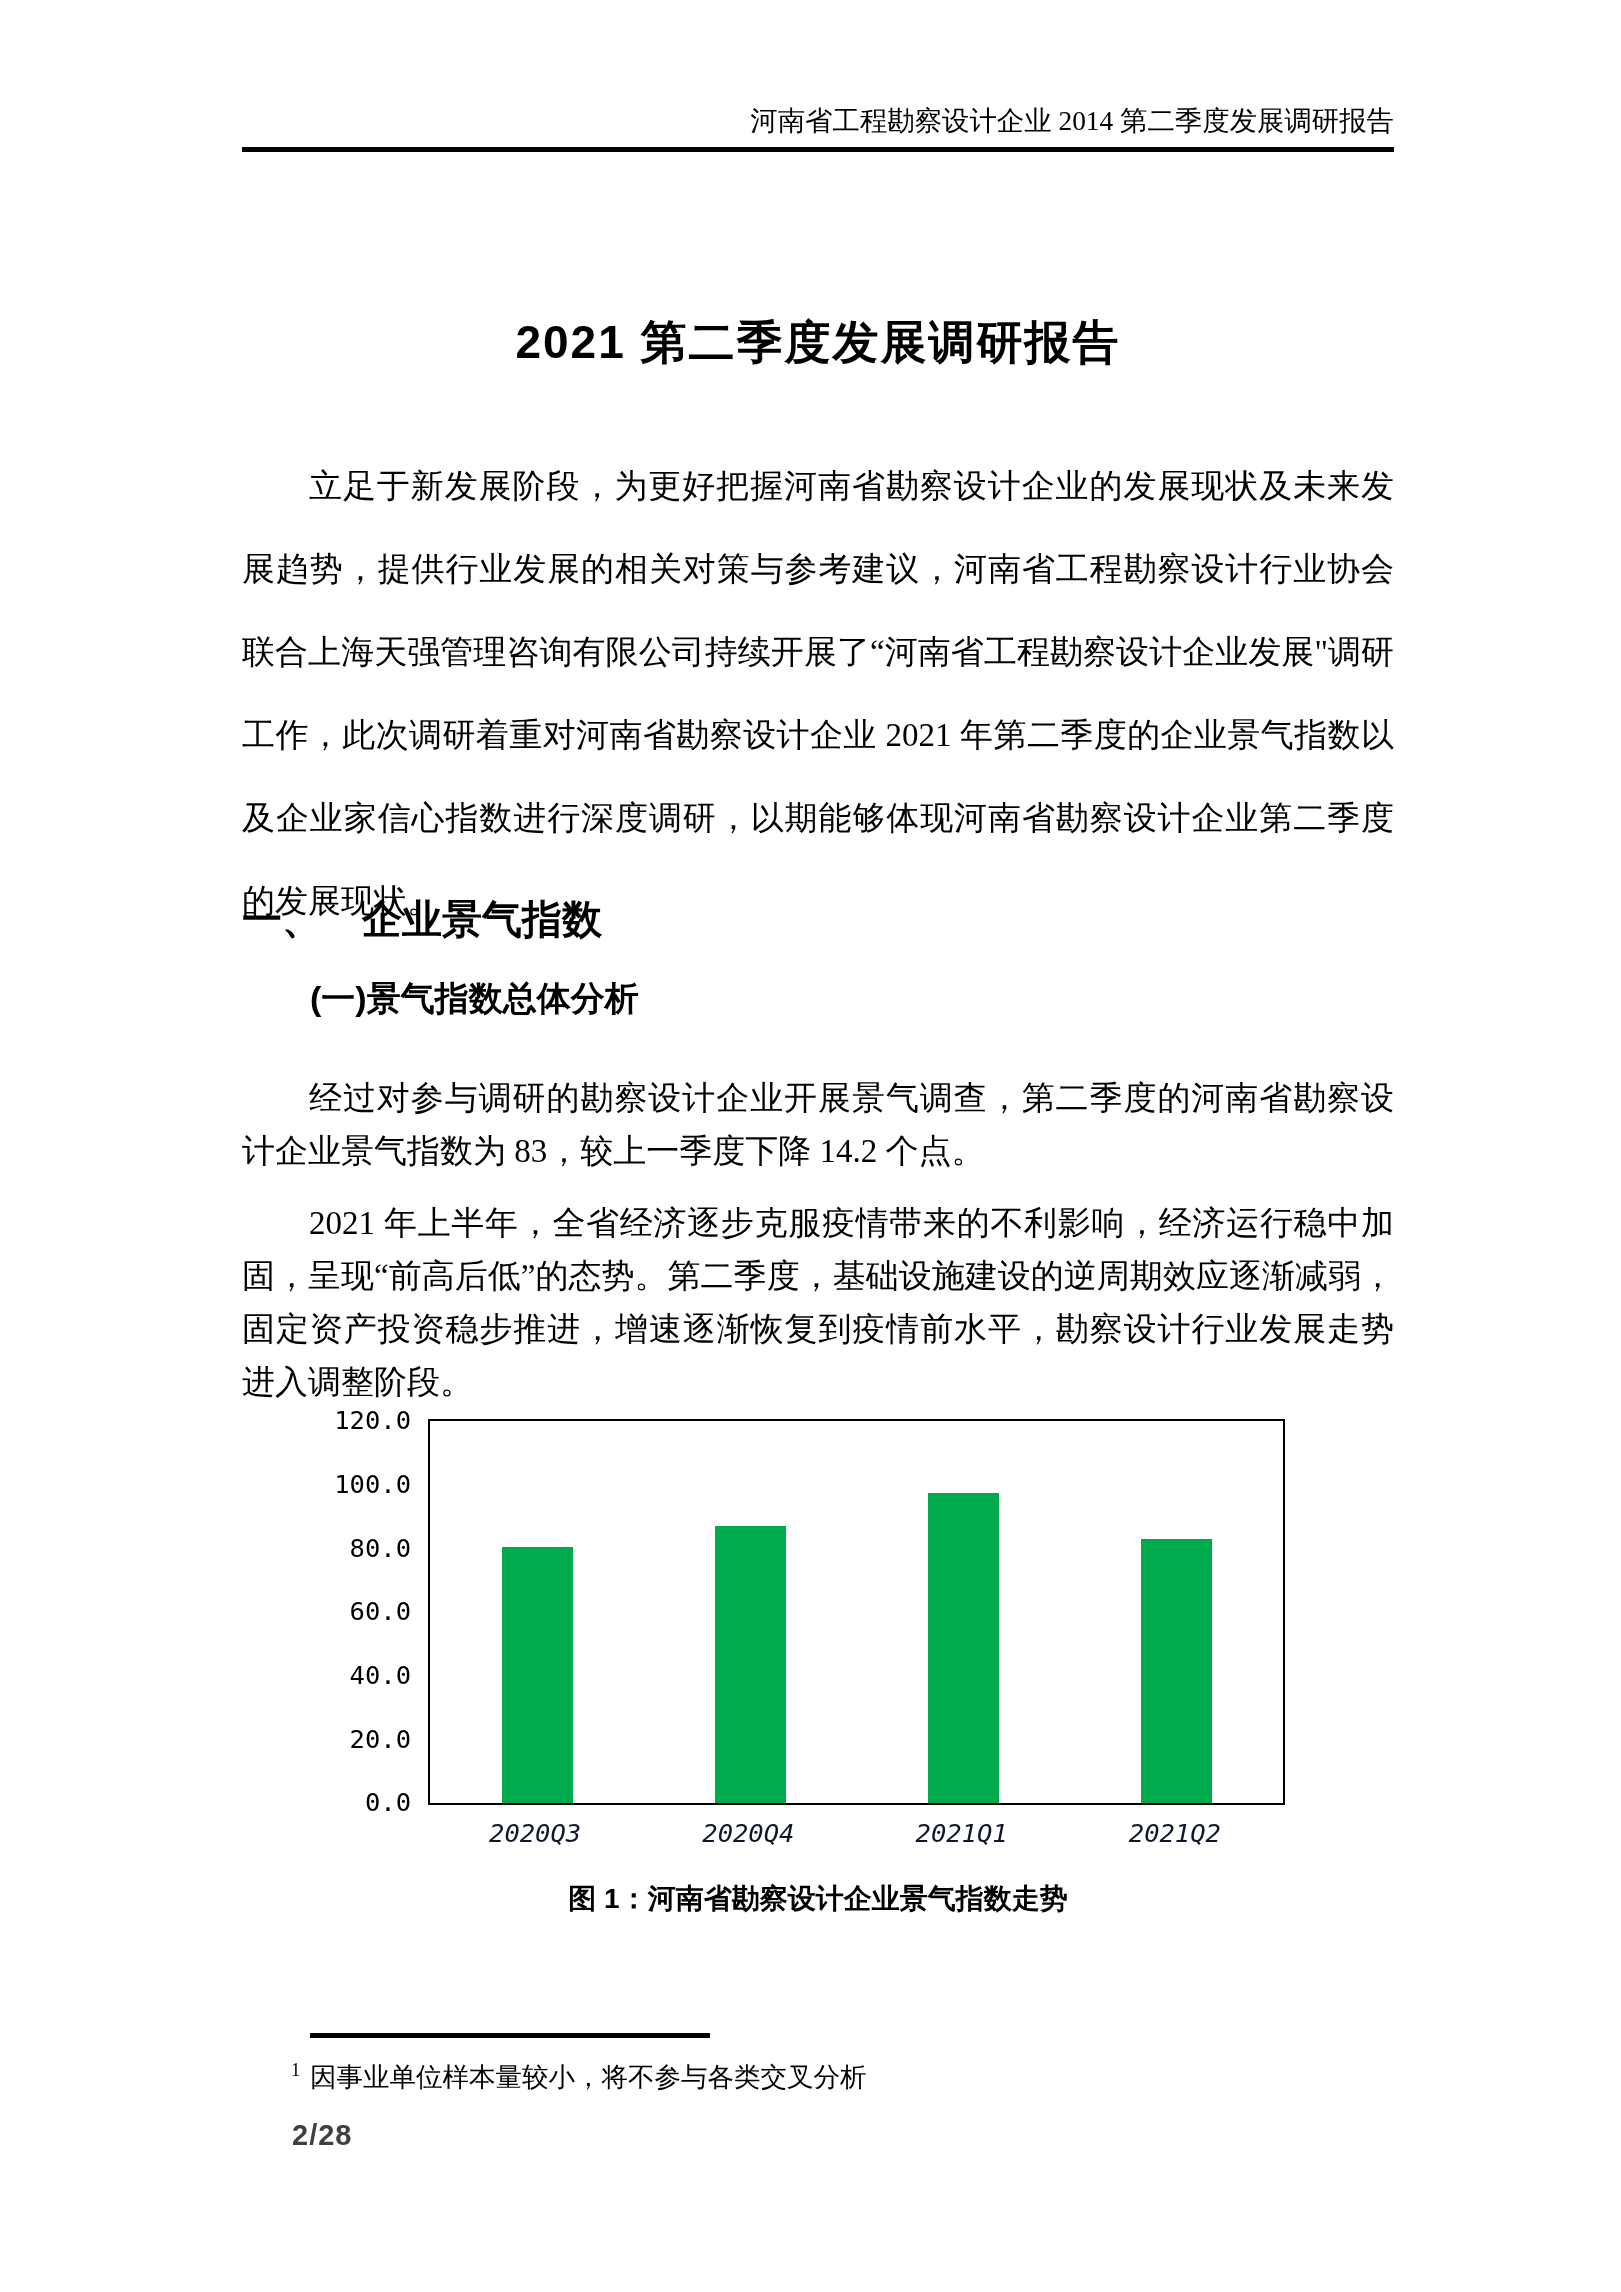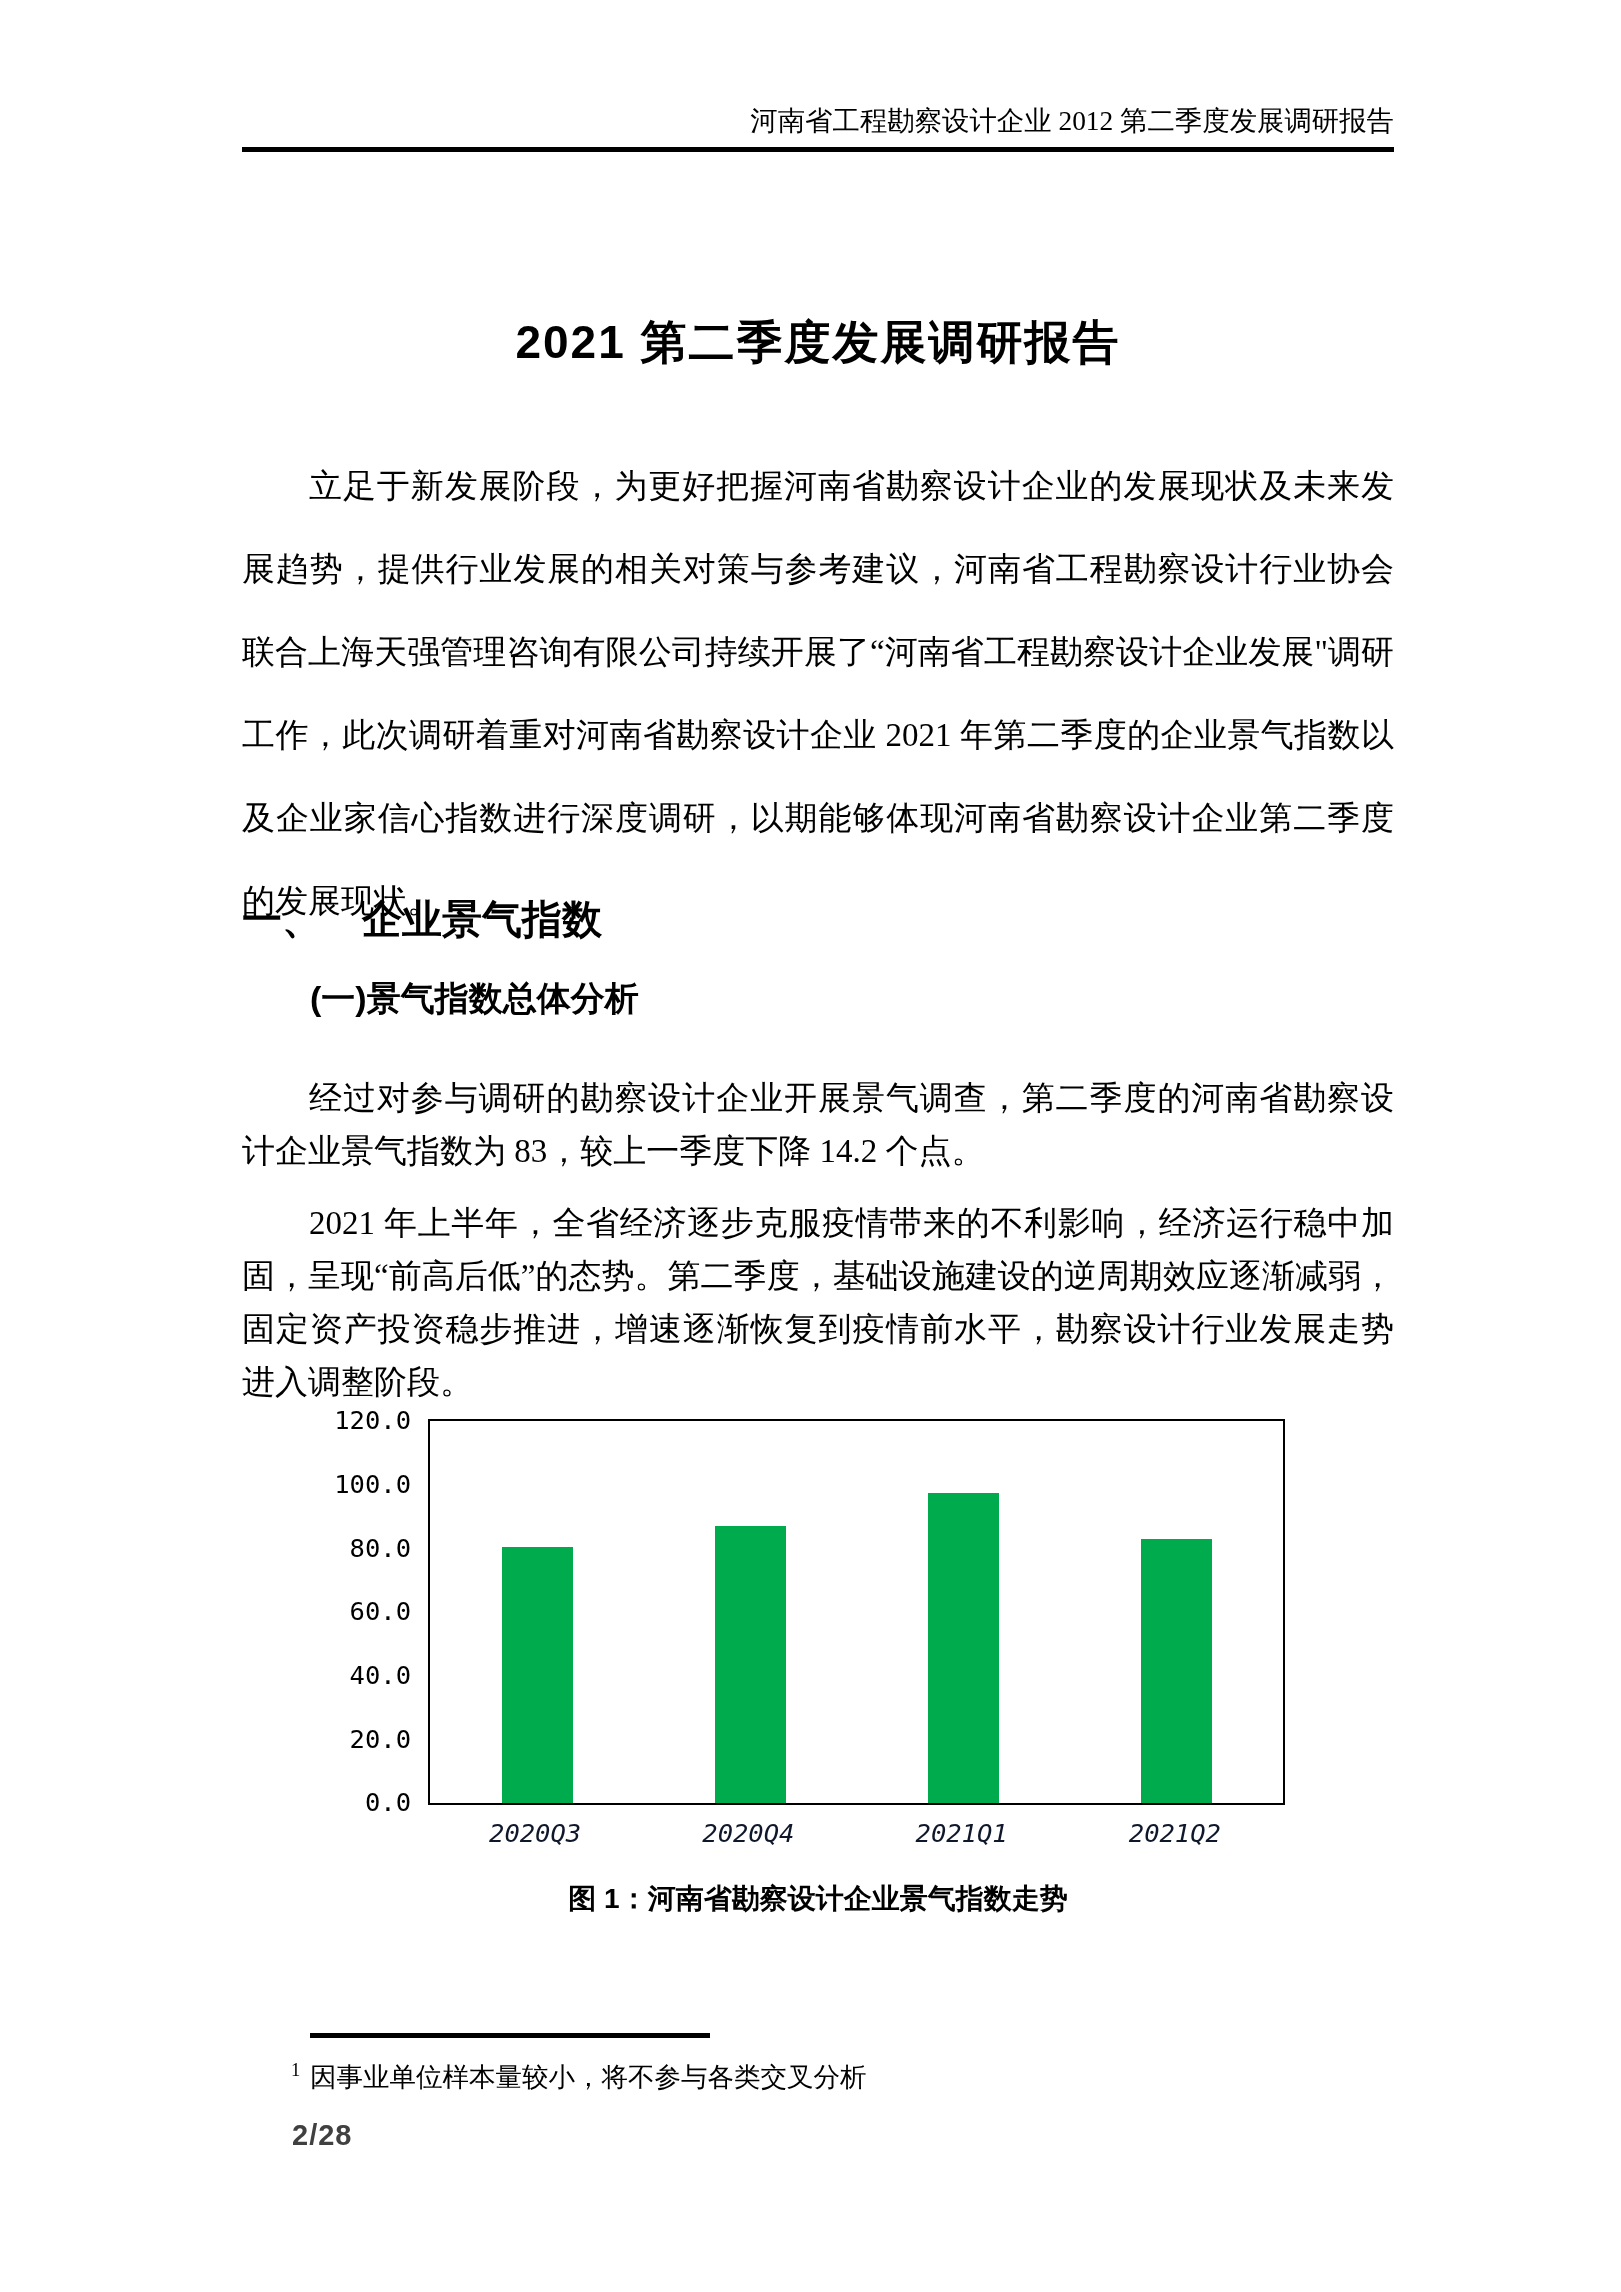--- a/index.html
+++ b/index.html
@@ -98,21 +98,21 @@
     position:absolute;left:292px;top:2119px;
     font-family:"Liberation Sans",sans-serif;
     font-size:29px;color:#404040;font-weight:bold;letter-spacing:1px;
   }
 </style>
 </head>
 <body>
 
 <div class="page">
 
-  <div class="running-header">河南省工程勘察设计企业 2012 第二季度发展调研报告</div>
+  <div class="running-header">河南省工程勘察设计企业 2014 第二季度发展调研报告</div>
   <div class="header-rule"></div>
 
   <div class="title-2">2021 第二季度发展调研报告</div>
 
   <p class="intro-para">立足于新发展阶段，为更好把握河南省勘察设计企业的发展现状及未来发展趋势，提供行业发展的相关对策与参考建议，河南省工程勘察设计行业协会联合上海天强管理咨询有限公司持续开展了“河南省工程勘察设计企业发展"调研工作，此次调研着重对河南省勘察设计企业 2021 年第二季度的企业景气指数以及企业家信心指数进行深度调研，以期能够体现河南省勘察设计企业第二季度的发展现状。</p>
 
   <div class="section-heading">
     <span class="sec-no">一、</span><span>企业景气指数</span>
   </div>
 

